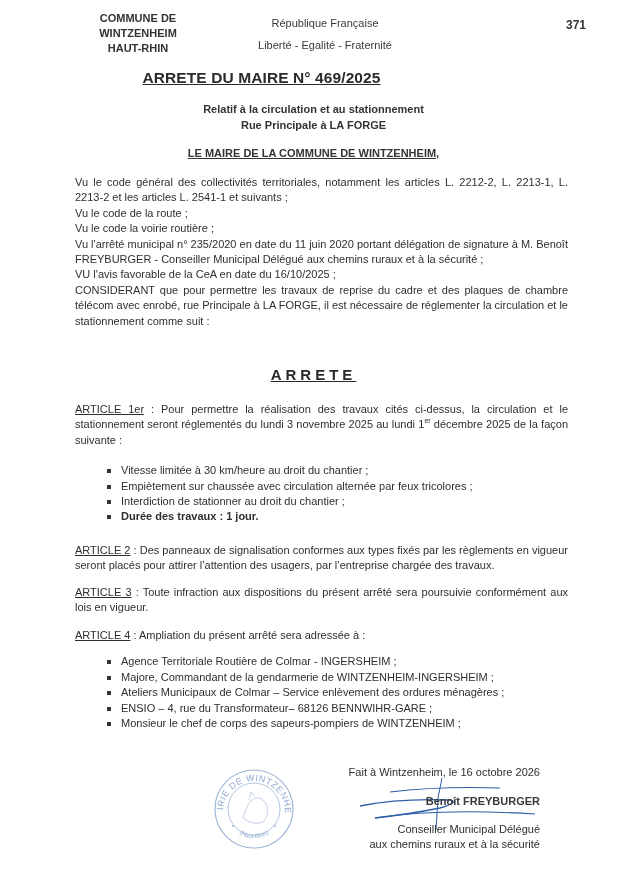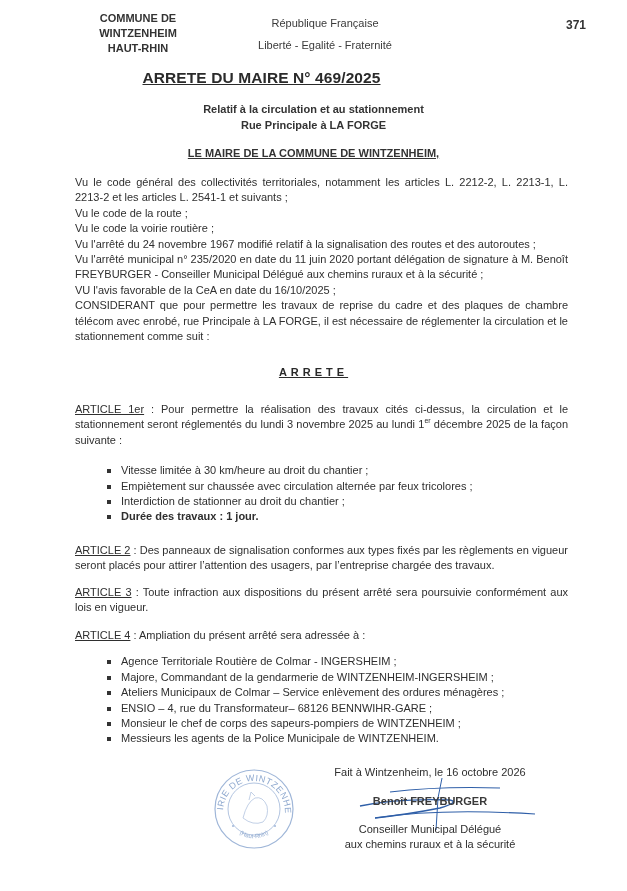--- a/index.html
+++ b/index.html
@@ -12,29 +12,29 @@
     .hdr-left { left: 68px; top: 11px; width: 140px; text-align: center; font-weight: bold; font-size: 11px; line-height: 15px; color: #333; }
     .hdr-mid { left: 240px; top: 12px; width: 170px; text-align: center; font-size: 11px; line-height: 22px; color: #3a3a3a; }
     .hdr-num { left: 566px; top: 18px; font-weight: bold; font-size: 12px; color: #333; }
     .title { left: 0; width: 523px; top: 69px; text-align: center; font-weight: bold; font-size: 15.5px; text-decoration: underline; color: #2a2a2a; letter-spacing: 0.1px; }
     .subtitle { left: 0; width: 627px; top: 101px; text-align: center; font-weight: bold; font-size: 11px; line-height: 16px; color: #333; }
     .maire { left: 0; width: 627px; top: 147px; text-align: center; font-weight: bold; font-size: 11px; color: #333; text-decoration: underline; }
     .body-text { left: 75px; width: 493px; font-size: 11px; line-height: 15.4px; color: #2f2f2f; }
     .vu { top: 175px; }
     .vu p { margin: 0; }
     .justify { text-align: justify; }
-    .arrete-head { left: 0; width: 627px; top: 366px; text-align: center; font-weight: bold; font-size: 11px; letter-spacing: 4px; text-decoration: underline; color: #2a2a2a; }
+    .arrete-head { left: 0; width: 627px; top: 366px; text-align: center; font-weight: bold; font-size: 15px; letter-spacing: 4px; text-decoration: underline; color: #2a2a2a; }
     .art { margin: 0; }
     .u { text-decoration: underline; margin-top: 8px; }
     ul.bul { list-style: none; margin: 0; padding: 0; }
     ul.bul li { position: relative; padding-left: 46px; font-size: 11px; line-height: 15.4px; }
     ul.bul li::before { content: ""; position: absolute; left: 46px; margin-left: -14px; top: 6px; width: 4px; height: 4px; background: #333; }
     .bold { font-weight: bold; }
     sup { font-size: 7px; line-height: 0; }
-    .sig-block { left: 320px; width: 220px; top: 765px; text-align: center; font-size: 11px; color: #2f2f2f; }
+    .sig-block { left: 320px; width: 220px; top: 765px; text-align: right; font-size: 11px; color: #2f2f2f; }
     .sig-date { line-height: 14px; }
     .sig-name { margin-top: 15px; line-height: 14px; color: #3a3a3a; font-weight: bold; }
     .sig-title { margin-top: 14px; line-height: 15px; }
     .stamp { left: 213px; top: 768px; width: 82px; height: 82px; }
     .signature-svg { left: 330px; top: 778px; width: 210px; height: 60px; }
   </style>
 </head>
 <body>
 
 <div class="abs hdr-left">
@@ -51,21 +51,20 @@
 <div class="abs subtitle">
   <div>Relatif à la circulation et au stationnement</div>
   <div>Rue Principale à LA FORGE</div>
 </div>
 <div class="abs maire">LE MAIRE DE LA COMMUNE DE WINTZENHEIM,</div>
 
 <div class="abs body-text vu">
   <p class="justify">Vu le code général des collectivités territoriales, notamment les articles L. 2212-2, L. 2213-1, L. 2213-2 et les articles L. 2541-1 et suivants ;</p>
   <p>Vu le code de la route ;</p>
   <p>Vu le code la voirie routière ;</p>
-  <p>Vu l'arrêté du 24 novembre 1967 modifié relatif à la signalisation des routes et des autoroutes ;</p>
   <p class="justify">Vu l'arrêté municipal n° 235/2020 en date du 11 juin 2020 portant délégation de signature à M. Benoît FREYBURGER - Conseiller Municipal Délégué aux chemins ruraux et à la sécurité ;</p>
   <p>VU l'avis favorable de la CeA en date du 16/10/2025 ;</p>
   <p class="justify">CONSIDERANT que pour permettre les travaux de reprise du cadre et des plaques de chambre télécom avec enrobé, rue Principale à LA FORGE, il est nécessaire de réglementer la circulation et le stationnement comme suit :</p>
 </div>
 
 <div class="abs arrete-head">ARRETE</div>
 
 <div class="abs body-text" style="top:402px;">
   <p class="art justify"><span class="u">ARTICLE 1er</span><span> : Pour permettre la réalisation des travaux cités ci-dessus, la circulation et le stationnement seront réglementés du lundi 3 novembre 2025 au lundi 1</span><sup>er</sup><span> décembre 2025 de la façon suivante :</span></p>
   <ul class="bul" style="margin-top:15px;">
@@ -85,21 +84,20 @@
 </div>
 
 <div class="abs body-text" style="top:628px;">
   <p class="art"><span class="u">ARTICLE 4</span><span> : Ampliation du présent arrêté sera adressée à :</span></p>
   <ul class="bul" style="margin-top:11px;">
     <li>Agence Territoriale Routière de Colmar - INGERSHEIM ;</li>
     <li>Majore, Commandant de la gendarmerie de WINTZENHEIM-INGERSHEIM ;</li>
     <li>Ateliers Municipaux de Colmar – Service enlèvement des ordures ménagères ;</li>
     <li>ENSIO – 4, rue du Transformateur– 68126 BENNWIHR-GARE ;</li>
     <li>Monsieur le chef de corps des sapeurs-pompiers de WINTZENHEIM ;</li>
-    <li>Messieurs les agents de la Police Municipale de WINTZENHEIM.</li>
   </ul>
 </div>
 
 <svg class="abs stamp" viewBox="0 0 82 82">
   <defs>
     <path id="arcTop" d="M 10 44 A 31 31 0 0 1 72 44"></path>
     <path id="arcBot" d="M 22 62 A 26 26 0 0 0 60 62"></path>
   </defs>
   <circle cx="41" cy="41" r="39" fill="none" stroke="#9fb6d8" stroke-width="1.2"></circle>
   <circle cx="41" cy="41" r="26" fill="none" stroke="#a9bddc" stroke-width="0.9"></circle>

